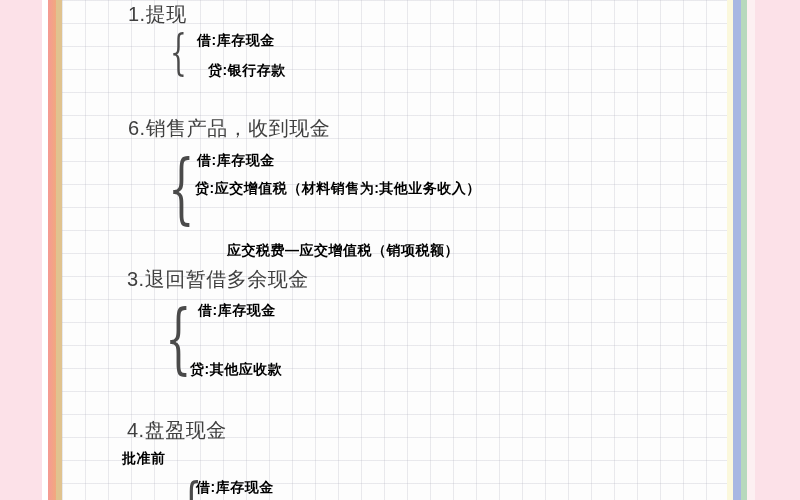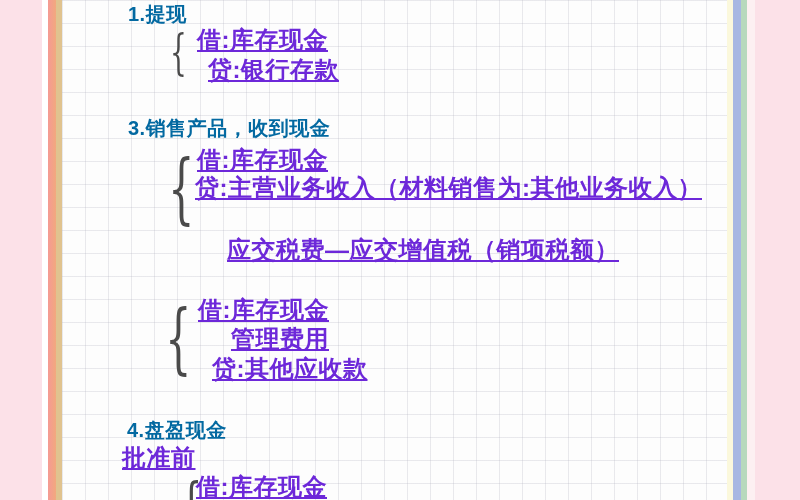--- a/index.html
+++ b/index.html
@@ -33,36 +33,35 @@
 
   
   #right-yellow { left: 727px; width: 6px;  background: #fbf8dc; }
   #right-blue   { left: 733px; width: 8px;  background: #a7b7e2; }
   #right-green  { left: 741px; width: 6px;  background: #b7d9bd; }
   #right-fade   { left: 747px; width: 8px;  background: #fdf0f2; }
   #right-pink   { left: 755px; width: 45px; background: #fce1e8; }
 
   .title {
     position: absolute;
-    color: #0369a1;
+    color: #404040;
     font-size: 20px;
-    font-weight: bold;
+    font-weight: normal;
     letter-spacing: 0.5px;
     white-space: nowrap;
     line-height: 22px;
   }
   .line {
     position: absolute;
-    color: #6d28d9;
-    font-size: 24px;
+    color: #000000;
+    font-size: 14px;
     font-weight: 600;
     letter-spacing: 0.5px;
     white-space: nowrap;
     line-height: 22px;
-    text-decoration: underline;
   }
   .brace {
     position: absolute;
     color: #4a4a4a;
     font-family: "DejaVu Serif", serif;
     font-weight: 400;
     line-height: 1;
     transform: scaleX(0.55);
     transform-origin: left top;
   }
@@ -83,29 +82,29 @@
   <div class="stripe" id="right-blue"></div>
   <div class="stripe" id="right-green"></div>
   <div class="stripe" id="right-fade"></div>
   <div class="stripe" id="right-pink"></div>
 
   <div class="title" style="left:128px; top:3px;">1.提现</div>
   <div class="brace" style="left:170px; top:28px; font-size:48px;">{</div>
   <div class="line" style="left:197px; top:29px;">借:库存现金</div>
   <div class="line" style="left:208px; top:59px;">贷:银行存款</div>
 
-  <div class="title" style="left:128px; top:117px;">3.销售产品，收到现金</div>
+  <div class="title" style="left:128px; top:117px;">6.销售产品，收到现金</div>
   <div class="brace" style="left:168px; top:150px; font-size:76px;">{</div>
   <div class="line" style="left:197px; top:149px;">借:库存现金</div>
-  <div class="line" style="left:195px; top:177px;">贷:主营业务收入（材料销售为:其他业务收入）</div>
+  <div class="line" style="left:195px; top:177px;">贷:应交增值税（材料销售为:其他业务收入）</div>
   <div class="line" style="left:227px; top:206px;margin-top:33px;">应交税费—应交增值税（销项税额）</div>
 
+  <div class="title" style="left:127px; top:268px;">3.退回暂借多余现金</div>
   <div class="brace" style="left:165px; top:300px; font-size:76px;">{</div>
   <div class="line" style="left:198px; top:299px;">借:库存现金</div>
-  <div class="line" style="left:231px; top:328px;">管理费用</div>
-  <div class="line" style="left:212px; top:358px;">贷:其他应收款</div>
+  <div class="line" style="left:190px; top:358px;">贷:其他应收款</div>
 
   <div class="title" style="left:127px; top:419px;">4.盘盈现金</div>
   <div class="line" style="left:122px; top:447px;">批准前</div>
   <div class="brace" style="left:180px; top:475px; font-size:64px;">{</div>
   <div class="line" style="left:196px; top:476px;">借:库存现金</div>
 
 </div>
 
 </body></html>

